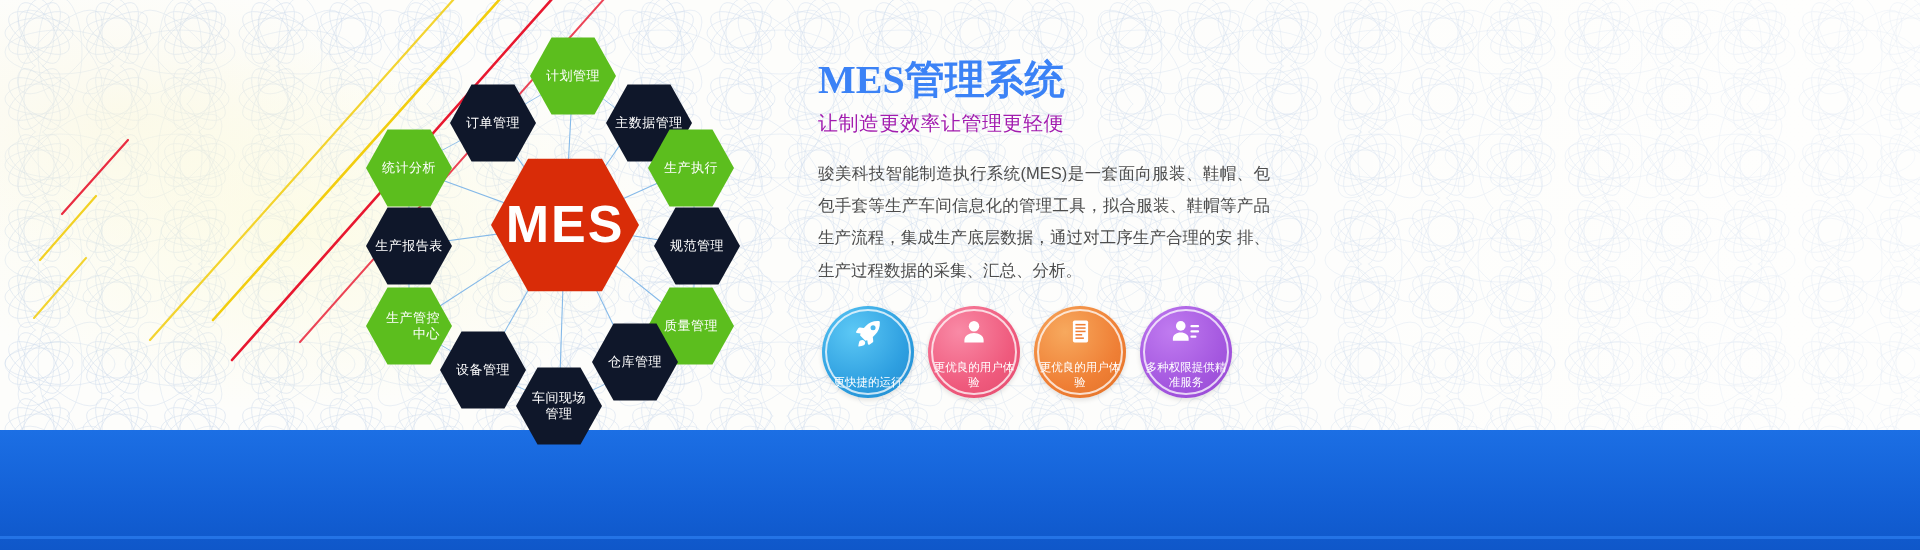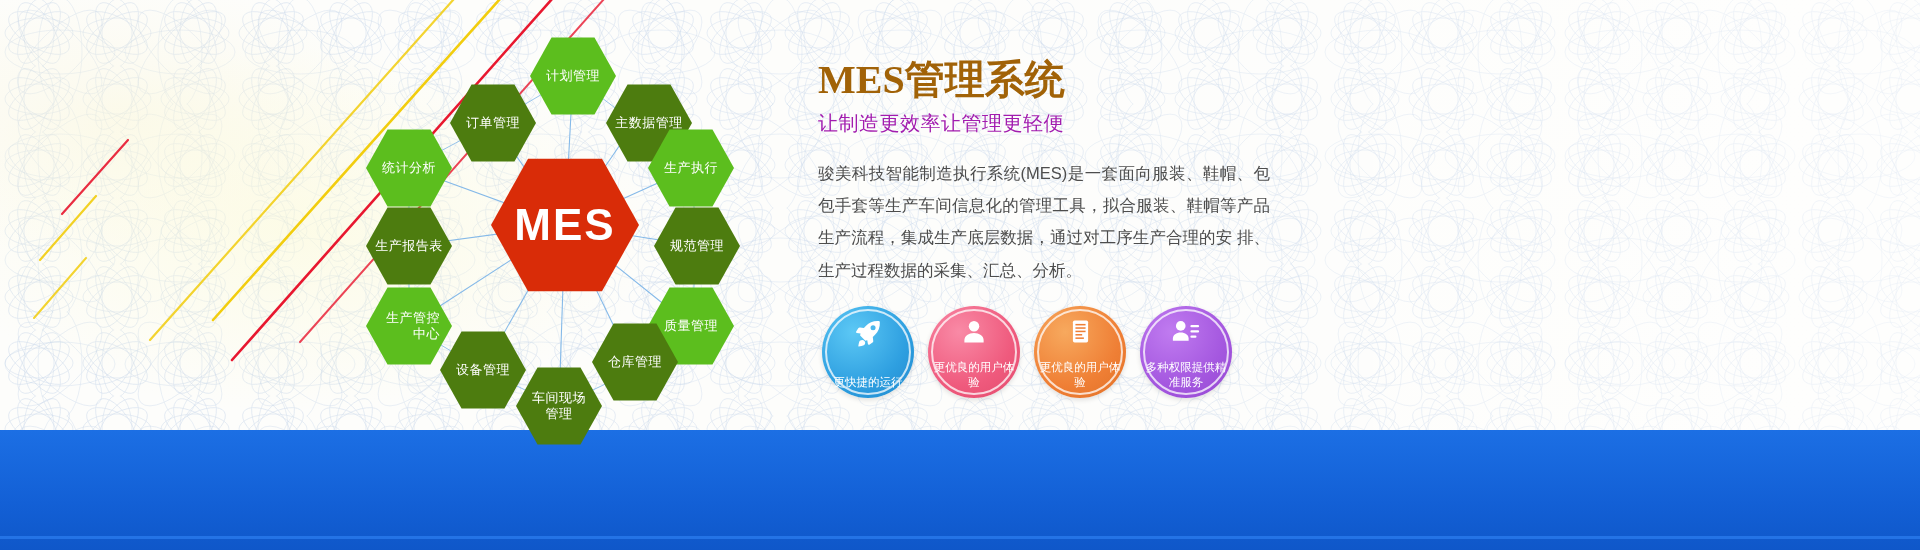--- a/index.html
+++ b/index.html
@@ -62,42 +62,42 @@
     align-items: center;
     justify-content: center;
     text-align: center;
     color: #ffffff;
     clip-path: polygon(25% 2%, 75% 2%, 100% 50%, 75% 98%, 25% 98%, 0% 50%);
     line-height: 1.22;
     letter-spacing: .5px;
     user-select: none;
   }
   .hex.green { background: #5cbe1e; text-align: right; }
-  .hex.blue  { background: #4d7c0f; }
+  .hex.blue  { background: #0f172a; }
   .hex.red   { background: #d92c08; }
 
   .hex-sm { width: 86px; height: 80px; font-size: 13px; }
   .hex-center {
     width: 148px; height: 138px;
-    font-size: 44px; font-weight: bold;
+    font-size: 52px; font-weight: bold;
     letter-spacing: 2px;
     font-family: "Liberation Sans", "DejaVu Sans", sans-serif;
   }
 
   
   #text-col {
     position: absolute;
     left: 818px; top: 58px;
     width: 470px;
   }
   #main-title {
     font-family: "Liberation Serif", "DejaVu Serif", serif;
     font-weight: bold;
     font-size: 40px;
-    color: #a16207;
+    color: #3b82f6;
     letter-spacing: 0px;
     line-height: 1.1;
   }
   #subtitle {
     margin-top: 8px;
     font-size: 20px;
     color: #a21caf;
     letter-spacing: .5px;
   }
   #body-copy {

